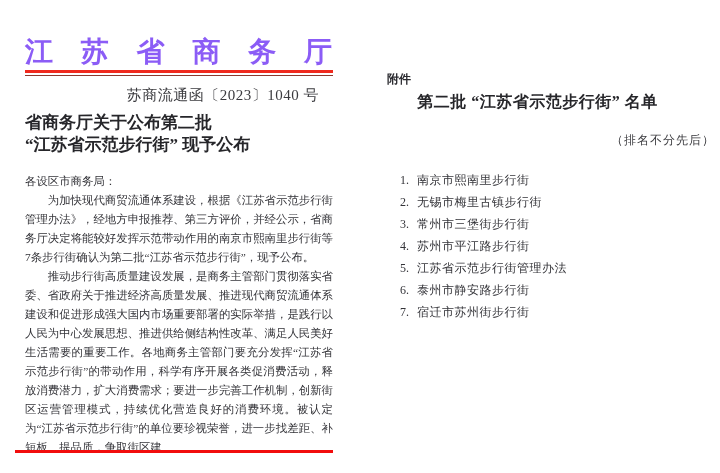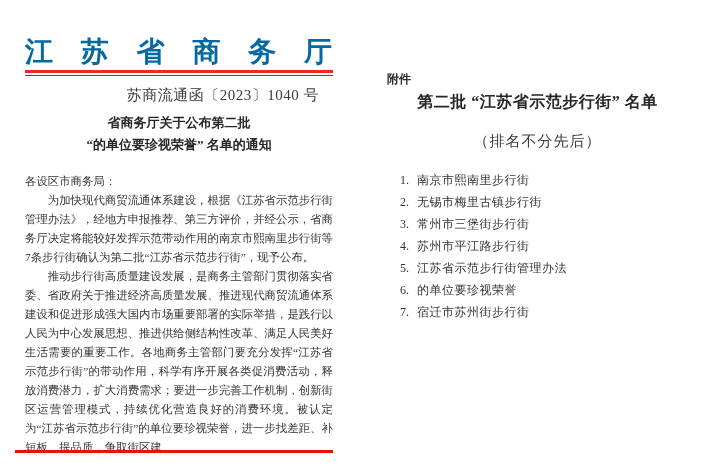--- a/index.html
+++ b/index.html
@@ -15,21 +15,21 @@
     position: absolute;
     left: 25px; top: 0;
     width: 308px; height: 473px;
   }
   .agency-header {
     position: absolute;
     left: 0; top: 33px;
     width: 100%;
     font-size: 28px;
     font-weight: bold;
-    color: #0369a1;
+    color: #8b5cf6;
     text-align: justify;
     text-align-last: justify;
     white-space: nowrap;
     letter-spacing: 1px;
   }
   .header-rule {
     position: absolute;
     left: 0; top: 70px;
     width: 100%; height: 3px;
     background: #f0291d;
@@ -47,22 +47,21 @@
     font-size: 15px;
     text-align: right;
     padding-right: 14px;
     color: #3a3a3e;
     letter-spacing: 0.5px;
   }
   .notice-title {
     position: absolute;
     left: 0; top: 112px;
     width: 100%;
-    text-align: center;
-    font-size: 13px;
+    font-size: 17px;
     line-height: 22px;
     font-weight: bold;
     color: #26262a;
   }
   .doc-body {
     position: absolute;
     left: 0; top: 172px;
     width: 100%;
     font-size: 11.4px;
     line-height: 19px;
@@ -97,22 +96,22 @@
     text-align: center;
     font-size: 16px;
     font-weight: bold;
     color: #26262a;
     letter-spacing: 0.5px;
   }
   .attachment-subtitle {
     position: absolute;
     left: 0; top: 132px;
     width: 100%;
-    text-align: center;
-    font-size: 15px;
+    text-align: right;
+    font-size: 12px;
     color: #3a3a3e;
     letter-spacing: 1px;
   }
   .street-list {
     position: absolute;
     left: 40px; top: 170px;
     width: 300px;
   }
   .list-item {
     display: flex;
@@ -134,21 +133,21 @@
 
   <div class="agency-header">江 苏 省 商 务 厅</div>
 
   <div class="header-rule"></div>
   <div class="header-rule-shadow"></div>
 
   <div class="doc-number">苏商流通函〔2023〕1040 号</div>
 
   <div class="notice-title">
     <div>省商务厅关于公布第二批</div>
-    <div>“的单位要珍视荣誉” 名单的通知</div>
+    <div>“江苏省示范步行街” 现予公布</div>
   </div>
 
   <div class="doc-body">
     <div class="salutation">各设区市商务局：</div>
     <div class="para">为加快现代商贸流通体系建设，根据《江苏省示范步行街管理办法》，经地方申报推荐、第三方评价，并经公示，省商务厅决定将能较好发挥示范带动作用的南京市熙南里步行街等7条步行街确认为第二批“江苏省示范步行街”，现予公布。</div>
     <div class="para">推动步行街高质量建设发展，是商务主管部门贯彻落实省委、省政府关于推进经济高质量发展、推进现代商贸流通体系建设和促进形成强大国内市场重要部署的实际举措，是践行以人民为中心发展思想、推进供给侧结构性改革、满足人民美好生活需要的重要工作。各地商务主管部门要充分发挥“江苏省示范步行街”的带动作用，科学有序开展各类促消费活动，释放消费潜力，扩大消费需求；要进一步完善工作机制，创新街区运营管理模式，持续优化营造良好的消费环境。被认定为“江苏省示范步行街”的单位要珍视荣誉，进一步找差距、补短板、提品质，争取街区建</div>
   </div>
 
   <div class="bottom-redline"></div>
 </div>
@@ -177,20 +176,20 @@
     <div class="list-item">
       <span class="num">4.</span>
       <span class="name">苏州市平江路步行街</span>
     </div>
     <div class="list-item">
       <span class="num">5.</span>
       <span class="name">江苏省示范步行街管理办法</span>
     </div>
     <div class="list-item">
       <span class="num">6.</span>
-      <span class="name">的单位要珍视荣誉</span>
+      <span class="name">泰州市静安路步行街</span>
     </div>
     <div class="list-item">
       <span class="num">7.</span>
       <span class="name">宿迁市苏州街步行街</span>
     </div>
   </div>
 </div>
 
 </body></html>

